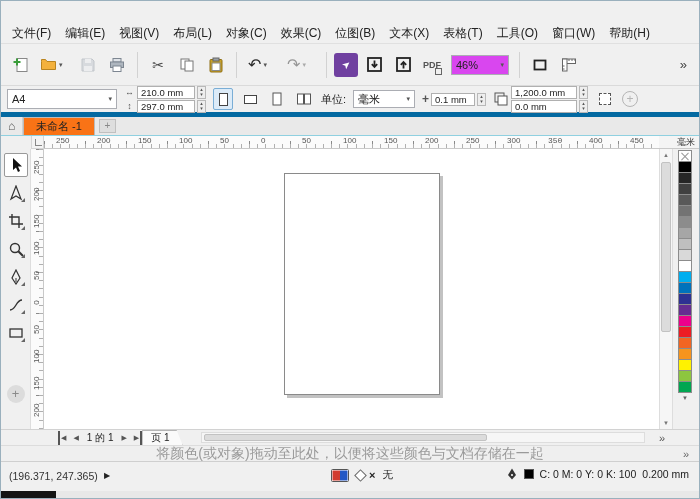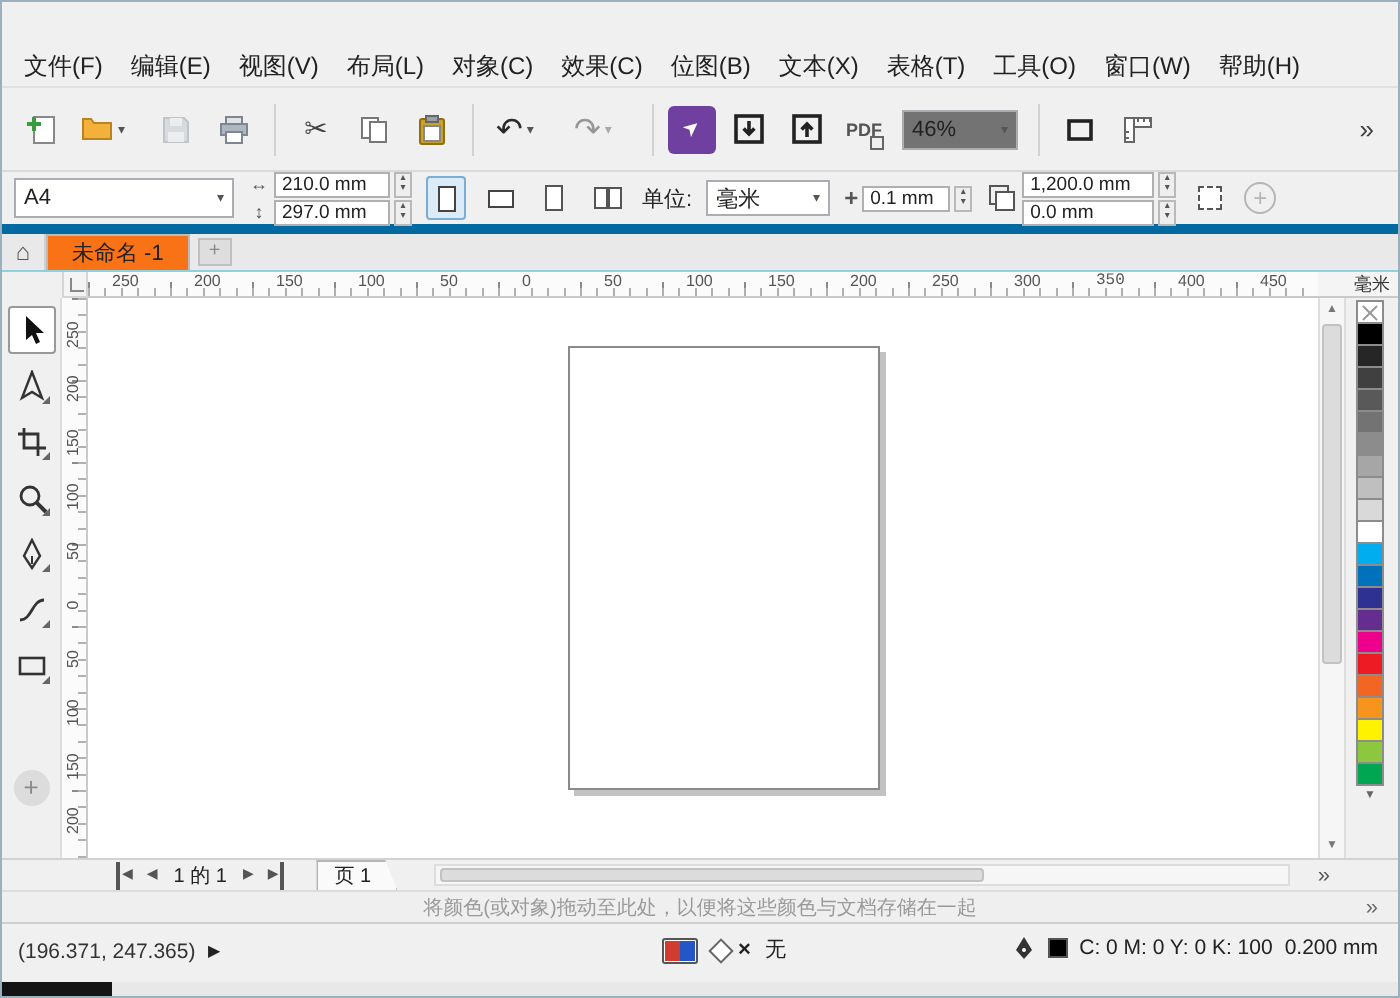--- a/index.html
+++ b/index.html
@@ -30,21 +30,21 @@
   .sep{width:1px;height:26px;background:#d2d2d2;margin:0 4px}
   .glyph{font-size:15px;color:#333;line-height:1}
   .undo-g::after{content:"↶";font-size:16px;color:#2a2a2a}
   .redo-g::after{content:"↷";font-size:16px;color:#2a2a2a}
   .cut-g::after{content:"✂";font-size:14px;color:#444}
   #whats-new{width:24px;height:24px;background:#7040a0;border-radius:3px;display:flex;align-items:center;justify-content:center}
   #whats-new span{color:#fff;font-size:10px;transform:rotate(-40deg)}
   #whats-new span::after{content:"➤"}
   .pdf-txt{font-size:9px;font-weight:bold;color:#555;letter-spacing:0}
   .pdf-box{position:absolute;right:2px;bottom:3px;width:7px;height:7px;border:1.5px solid #666}
-  #zoom-combo{width:58px;height:20px;background:#737373;border:1px solid #abadb3;display:flex;align-items:center;justify-content:space-between;padding:0 4px;font-size:11px;margin:0 3px}
+  #zoom-combo{width:58px;height:20px;background:#d946ef;border:1px solid #abadb3;display:flex;align-items:center;justify-content:space-between;padding:0 4px;font-size:11px;margin:0 3px}
   #toolbar-overflow{margin-left:auto;font-size:13px;color:#444;padding:0 6px}
 
   
   #propbar{position:absolute;top:85px;left:0;right:0;height:31px;background:#f0f0f0;border-bottom:5px solid #0369a1;display:flex;align-items:center;padding:0 6px;gap:7px}
   .combo{background:#fff;border:1px solid #abadb3;display:flex;align-items:center;justify-content:space-between;padding:0 4px;font-size:11px}
   #pagesize-combo{width:110px;height:20px}
   #units-combo{width:62px;height:18px}
   .dims{display:flex;flex-direction:column;gap:1px}
   .dimrow{display:flex;align-items:center;gap:2px}
   .dim-icon{font-size:9px;color:#555;width:11px;text-align:center}
@@ -117,28 +117,28 @@
   #palette-down::after{content:"▼"}
 
   
   #navbar{position:absolute;top:428px;left:0;right:0;height:16px;background:#f0f0f0;border-top:1px solid #d2d2d2;display:flex;align-items:center;padding-left:57px}
   .navbtn{font-size:7px;color:#555;padding:0 3px;line-height:14px}
   .navbtn.first{box-shadow:inset 2px 0 0 #555;margin-right:1px}
   .navbtn.last{box-shadow:inset -2px 0 0 #555;margin-left:1px}
   .navbtn.prev::after,.navbtn.first::after{content:"◀"}
   .navbtn.next::after,.navbtn.last::after{content:"▶"}
   #page-info{font-size:10px;color:#222;margin:0 5px}
-  #page-tab{height:15px;background:#fafafa;border:1px solid #b5b5b5;border-bottom:none;padding:0 12px 0 8px;font-size:10px;display:flex;align-items:center;margin-left:16px;clip-path:polygon(0 0,calc(100% - 6px) 0,100% 100%,0 100%)}
+  #page-tab{height:15px;background:#fafafa;border:1px solid #b5b5b5;border-bottom:none;padding:0 12px 0 8px;font-size:10px;display:flex;align-items:center;clip-path:polygon(0 0,calc(100% - 6px) 0,100% 100%,0 100%)}
   #hscroll{flex:1;height:11px;margin:0 14px 0 18px;background:#f6f6f6;border:1px solid #ddd;position:relative}
   #hthumb{position:absolute;left:2px;top:1px;height:7px;width:64%;background:#dcdcdc;border:1px solid #c2c2c2;border-radius:2px}
   #nav-overflow{font-size:11px;color:#555;padding-right:34px}
 
   
   #hintbar{position:absolute;top:444px;left:0;right:0;height:16px;background:#efefef;border-top:1px solid #dcdcdc;display:flex;align-items:center;justify-content:center;position:absolute}
-  #hint-text{font-size:10px;color:#9a9a9a}
+  #hint-text{font-size:14px;color:#9a9a9a}
   #hint-overflow{position:absolute;right:10px;font-size:11px;color:#666}
 
   
   #statusbar{position:absolute;top:460px;left:0;right:0;height:30px;background:#f0f0f0;border-top:1px solid #cfcfcf}
   #coords{position:absolute;left:8px;top:8px;font-size:10.5px;color:#333}
   #coords-expand{position:absolute;left:103px;top:9px;font-size:8px;color:#222}
   #coords-expand::after{content:"▶"}
   #status-center{position:absolute;left:330px;top:6px;display:flex;align-items:center;gap:7px}
   .fill-diamond{width:9px;height:9px;border:1px solid #666;background:#fff;transform:rotate(45deg)}
   .fill-x{font-size:11px;color:#222;font-weight:bold;margin-left:-3px}

